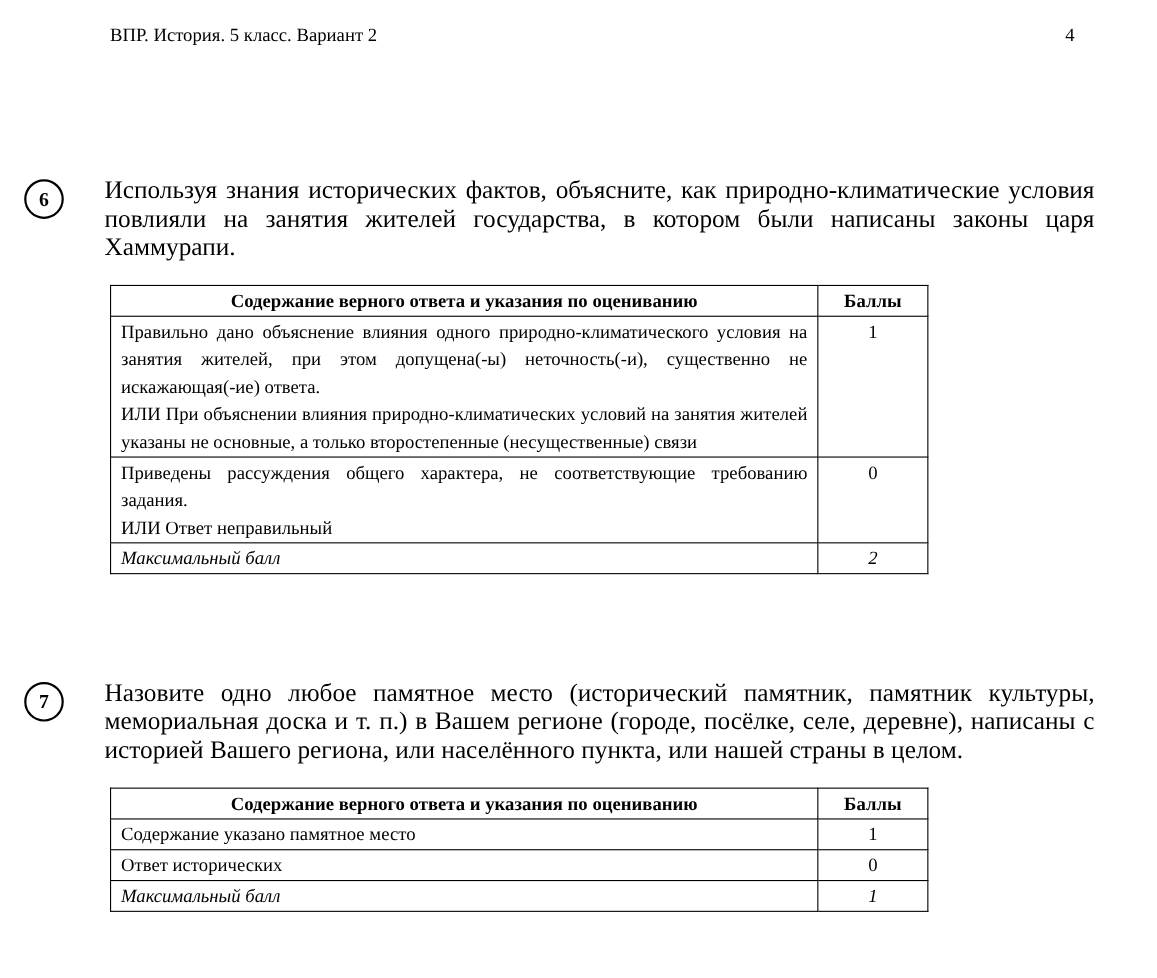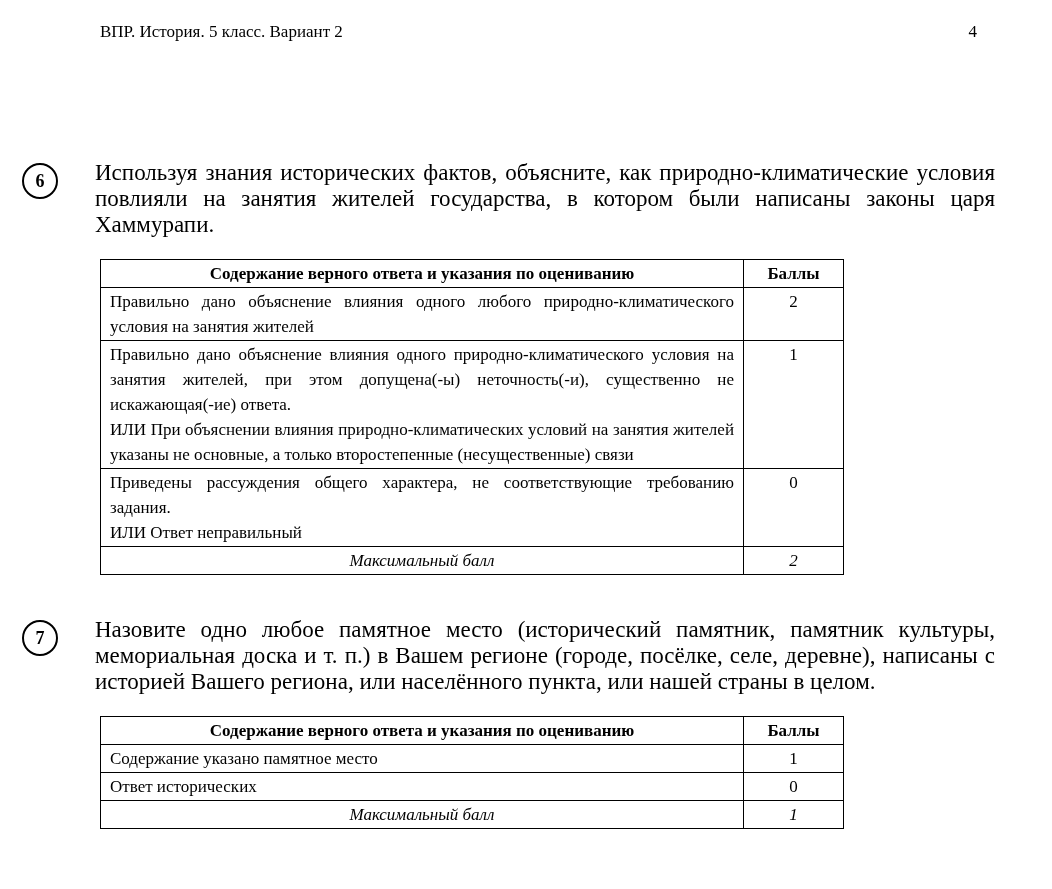--- a/index.html
+++ b/index.html
@@ -66,21 +66,21 @@
   }
   .score-col { width: 100px; margin-top: 31px; }
   td.crit {
     text-align: justify;
     white-space: pre-line;
   }
   td.score {
     text-align: center;
   }
   td.maxlabel {
-    text-align: center;
+    text-align: left;
     font-style: italic;
     padding-right: 12px;
   }
   td.score.italic { font-style: italic; }
 </style>
 </head>
 <body>
 
 <div class="page">
 
@@ -96,24 +96,20 @@
     <p class="qtext">Используя знания исторических фактов, объясните, как природно-климатические условия повлияли на занятия жителей государства, в котором были написаны законы царя Хаммурапи.</p>
 
     <table class="rubric">
       <thead>
         <tr>
           <th>Содержание верного ответа и указания по оцениванию</th>
           <th class="score-col">Баллы</th>
         </tr>
       </thead>
       <tbody>
-        <tr>
-          <td class="crit">Правильно дано объяснение влияния одного любого природно-климатического условия на занятия жителей</td>
-          <td class="score">2</td>
-        </tr>
         <tr>
           <td class="crit">Правильно дано объяснение влияния одного природно-климатического условия на занятия жителей, при этом допущена(-ы) неточность(-и), существенно не искажающая(-ие) ответа.
 ИЛИ При объяснении влияния природно-климатических условий на занятия жителей указаны не основные, а только второстепенные (несущественные) связи</td>
           <td class="score">1</td>
         </tr>
         <tr>
           <td class="crit">Приведены рассуждения общего характера, не соответствующие требованию задания.
 ИЛИ Ответ неправильный</td>
           <td class="score">0</td>
         </tr>

